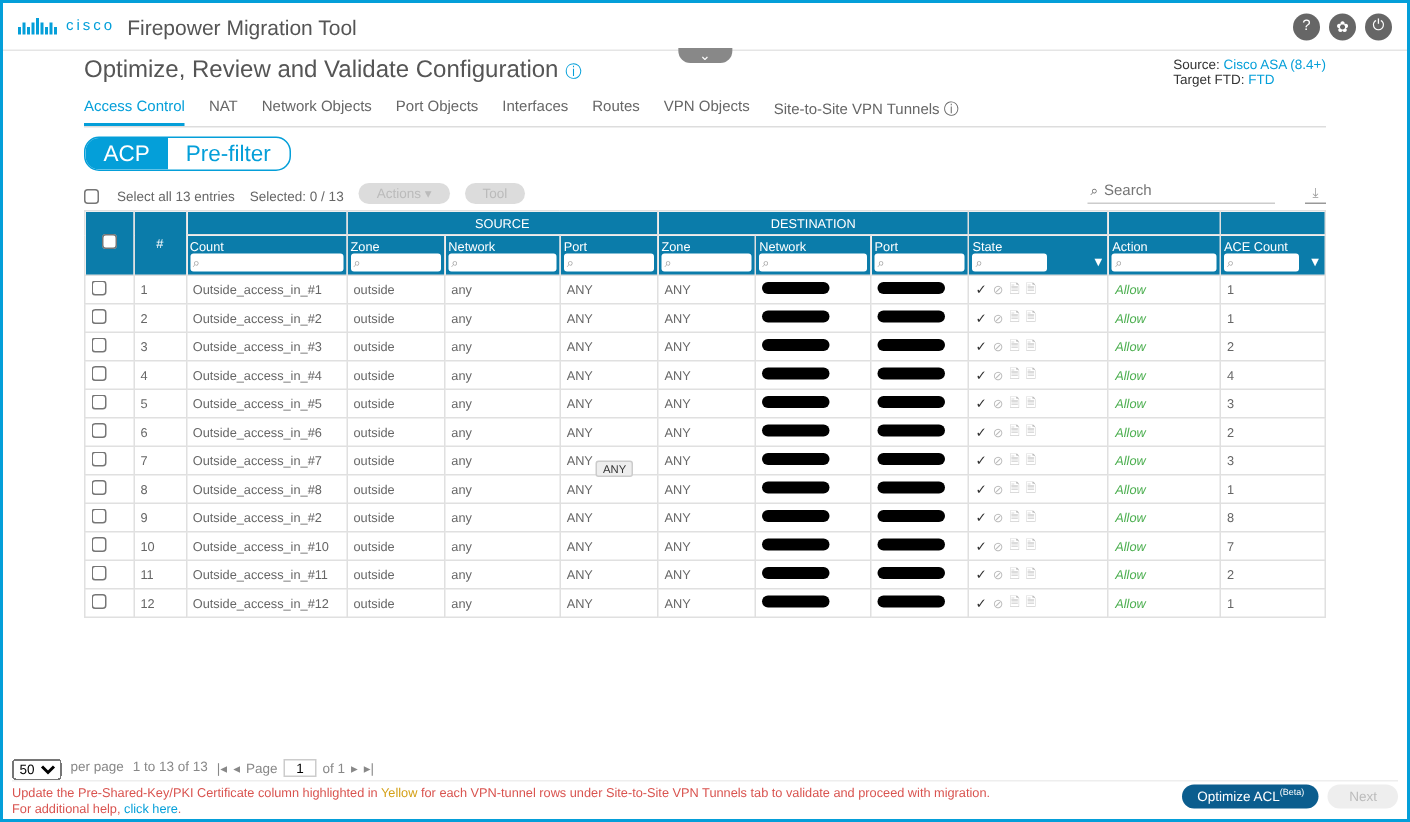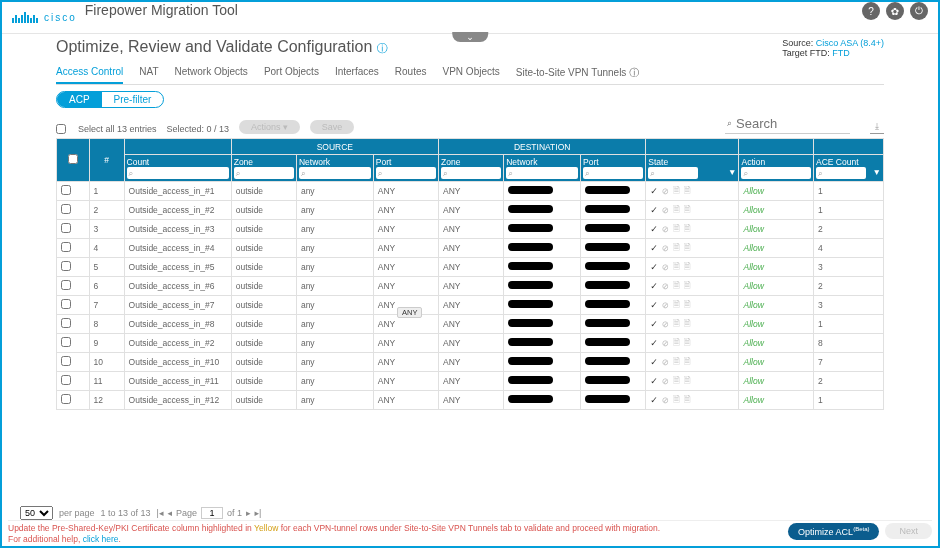--- a/index.html
+++ b/index.html
@@ -1,56 +1,56 @@
 <!DOCTYPE html>
 <html><head>
 <meta charset="utf-8">
 <style>
   * { box-sizing: border-box; margin: 0; padding: 0; }
   body { font-family: Arial, Helvetica, sans-serif; font-size: 10px; color: #333; background: #fff; width: 940px; height: 548px; overflow: hidden; border: 2px solid #049fd9; position: relative; }
-  .topbar { display: flex; height: 32px; padding: 0 10px; border-bottom: 1px solid #e5e5e5; }
+  .topbar { display: flex; align-items: center; height: 32px; padding: 0 10px; border-bottom: 1px solid #e5e5e5; }
   .cisco-logo { color: #049fd9; font-size: 8px; display: flex; align-items: center; gap: 6px; }
   .cisco-bars { display: flex; align-items: flex-end; gap: 1px; }
   .cisco-bars span { width: 2px; background: #049fd9; }
   .app-title { font-size: 14px; color: #555; margin-left: 8px; }
   .topbar-right { margin-left: auto; display: flex; gap: 6px; }
   .circle-btn { width: 18px; height: 18px; border-radius: 50%; background: #666; color: #fff; display: flex; align-items: center; justify-content: center; font-size: 10px; cursor: pointer; }
   .content { padding: 4px 54px 0 54px; }
   .page-title { font-size: 16px; color: #555; font-weight: 400; margin-bottom: 6px; }
   .info-icon { font-size: 11px; color: #049fd9; }
   .header-row { display: flex; align-items: flex-start; }
   .meta { margin-left: auto; font-size: 9px; text-align: left; }
   .meta .v { color: #049fd9; }
   .tabs { display: flex; gap: 16px; border-bottom: 1px solid #ddd; font-size: 10px; color: #666; }
   .tab { padding: 4px 0; cursor: pointer; }
   .tab.active { color: #049fd9; border-bottom: 2px solid #049fd9; }
   .subtabs-row { display: flex; align-items: center; gap: 8px; margin: 6px 0; }
   .pill-group { display: flex; border: 1px solid #049fd9; border-radius: 10px; overflow: hidden; }
-  .pill { padding: 2px 12px; font-size: 10px; cursor: pointer; color: #049fd9; }
+  .pill { padding: 2px 12px; font-size: 15px; cursor: pointer; color: #049fd9; }
   .pill.active { background: #049fd9; color: #fff; }
   .toolbar-row { display: flex; align-items: flex-end; gap: 10px; font-size: 9px; color: #666; }
   .toolbar-row .checkbox { margin-right: 2px; }
   .btn-grey { background: #dcdcdc; color: #bbb; border-radius: 10px; padding: 2px 12px; font-size: 9px; cursor: not-allowed; }
   .search-wrap { margin-left: auto; display: flex; align-items: center; gap: 4px; border-bottom: 1px solid #ccc; padding: 2px 4px 2px 2px; }
-  .search-wrap input { border: none; outline: none; font-size: 13px; width: 110px; }
+  .search-wrap input { border: none; outline: none; font-size: 10px; width: 110px; }
   .download-icon { width:14px; height:14px; border-bottom:1px solid #999; display:flex; align-items:center; justify-content:center; cursor:pointer; margin-left:10px; color:#999; }
   table { width: 100%; border-collapse: collapse; margin-top: 4px; table-layout: fixed; }
   th, td { border: 1px solid #e0e0e0; padding: 2px 4px; font-size: 8.5px; text-align: left; vertical-align: middle; height: 16px; overflow: hidden; }
   thead th { background: #0b7caa; color: #fff; font-weight: 400; }
   thead tr.grouprow th { background: #0b7caa; text-align: center; height: 16px; }
   thead tr.filterrow th { background: #0b7caa; padding: 2px; }
   .filter-box { background: #fff; border-radius: 2px; padding: 0 2px; display: flex; align-items: center; height: 12px; width: 100%; color:#999; }
   .filter-box.sm { width:50px;}
   tbody td { color: #666; }
   .redacted { display:inline-block; background:#000; border-radius:4px; height:8px; width:45px; }
   .state-icons { display:flex; gap:4px; align-items:center; color:#bbb; }
   .state-icons .chk { color:#333; font-size:9px; }
   .allow { color:#4caf50; font-style:italic; font-size:8.5px;}
   .filter-icon { color:#fff; margin-left:auto; }
-  .footer { position:absolute; bottom:26px; left:18px; right:6px; display:flex; align-items:center; font-size:9px; color:#888; gap:6px;}
+  .footer { position:absolute; bottom:26px; left:6px; right:6px; display:flex; align-items:flex-start; font-size:9px; color:#888; gap:6px;}
   .footer select { font-size:9px; }
   .pager { display:flex; gap:4px; align-items:center;}
   .pager input { width:22px; font-size:9px; text-align:center; border:1px solid #ccc;}
   .bottom-msg { position:absolute; bottom:0; left:6px; right:6px; height:26px; border-top:1px solid #eee; font-size:8.5px; display:flex; align-items:flex-start; padding-top:2px;}
   .msg-text { line-height:1.3; }
   .msg-text .red { color: #d9534f; }
   .msg-text .yellow { color: #d4a017; text-align: center; }
   .msg-text .link { color: #049fd9; }
   .opt-btn { margin-left:auto; background:#0b5d8e; color:#fff; border-radius:12px; padding:3px 10px; font-size:9px; cursor:pointer; }
   .opt-btn sup { font-size:6px; }
@@ -118,21 +118,21 @@
       <div class="pill active">ACP</div>
       <div class="pill">Pre-filter</div>
     </div>
   </div>
 
   <div class="toolbar-row">
     <input type="checkbox" class="cb checkbox" style="">
     <span>Select all 13 entries</span>
     <span>Selected: 0 / 13</span>
     <span class="btn-grey"><span>Actions</span> ▾</span>
-    <span class="btn-grey">Save</span>
+    <span class="btn-grey">Tool</span>
     <div class="search-wrap">
       <span>⌕</span>
       <input placeholder="Search" style="">
     </div>
     <div class="download-icon">⤓</div>
   </div>
 
   <table>
     <colgroup>
       <col class="col-cb">

